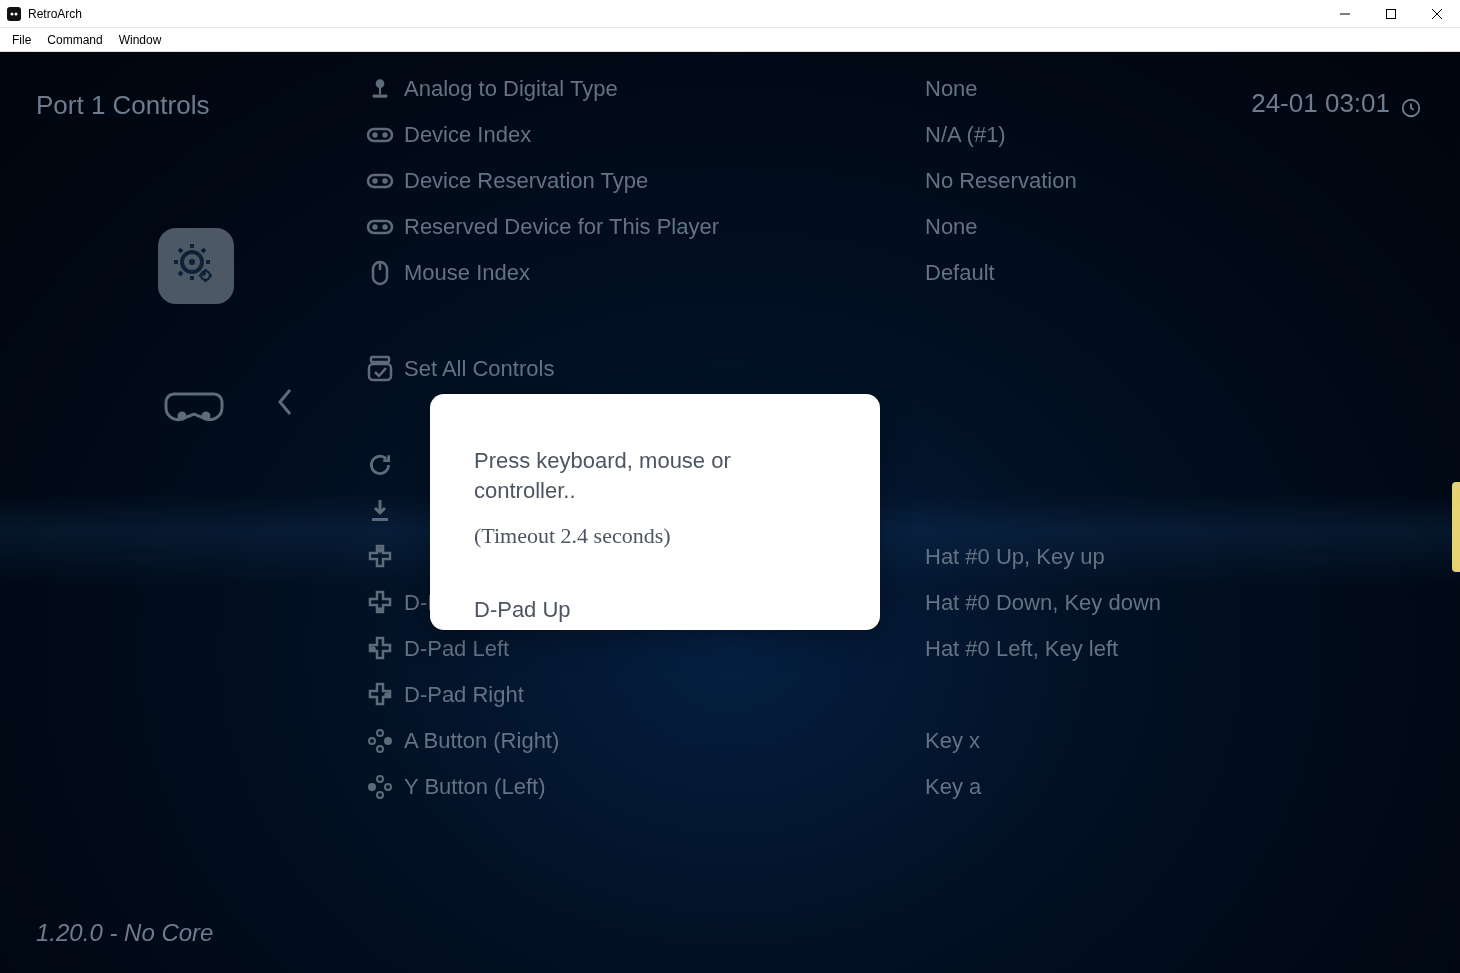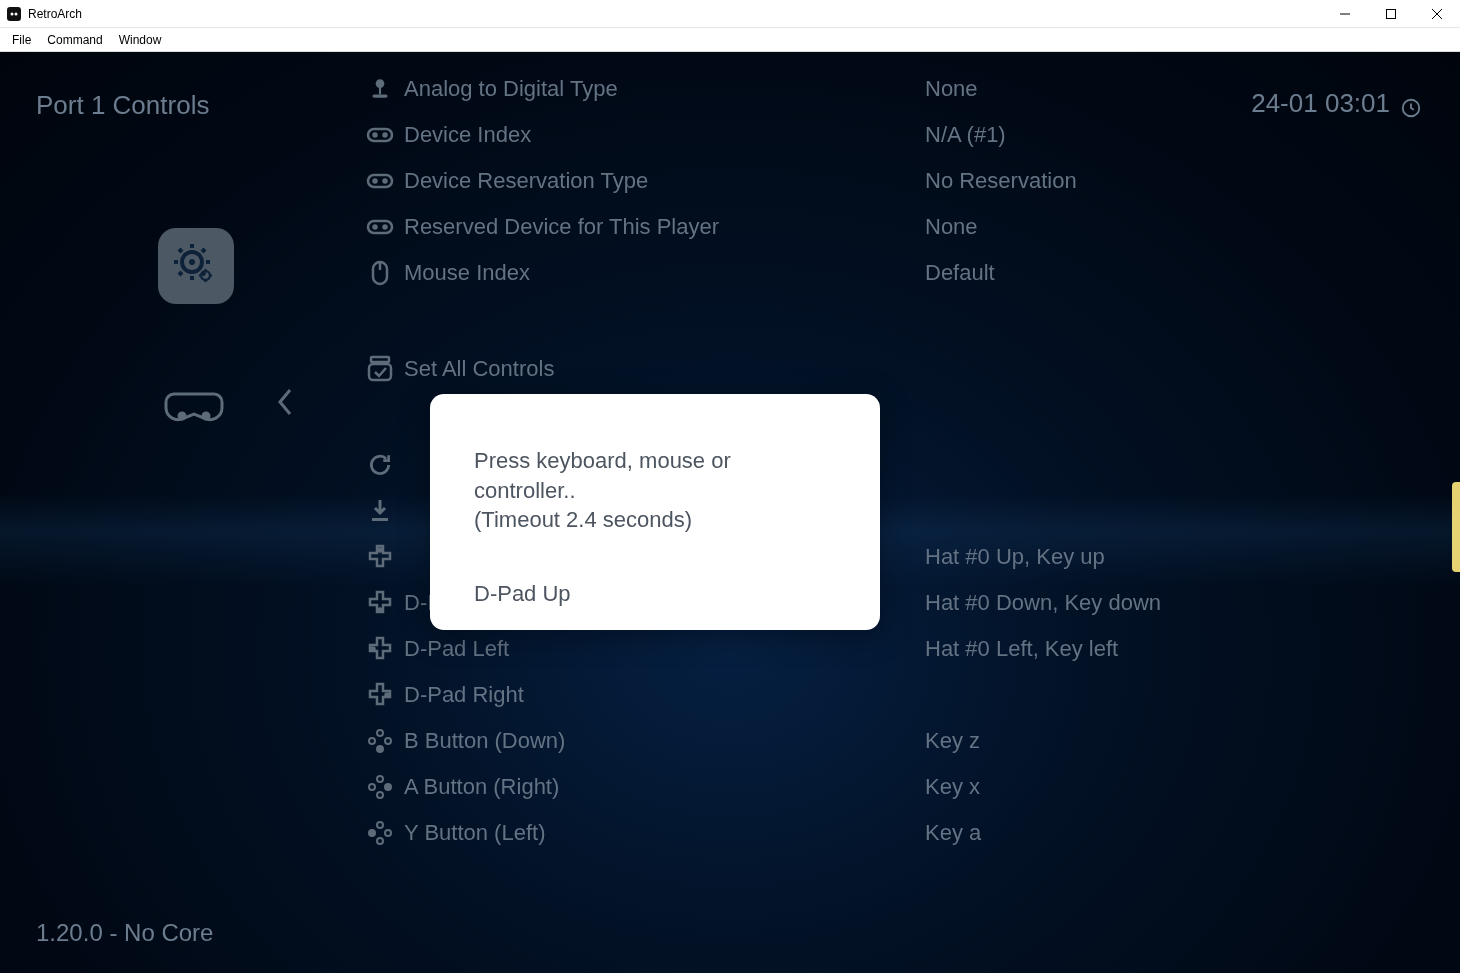--- a/index.html
+++ b/index.html
@@ -26,21 +26,21 @@
   }
   .app::before {
     content: "";
     position: absolute; inset: 0;
     background: linear-gradient(180deg, transparent 48%, rgba(40,120,200,0.25) 52%, transparent 58%);
     pointer-events: none;
   }
   .dim-overlay { position: absolute; inset: 0; background: rgba(0,0,0,0.45); pointer-events: none; }
   .page-title { position: absolute; top: 38px; left: 36px; font-size: 26px; color: #6c7d8f; }
   .clock { position: absolute; top: 36px; right: 38px; font-size: 26px; color: #6c7d8f; display: flex; align-items: flex-end; gap: 10px; }
-  .version { position: absolute; left: 36px; bottom: 26px; font-size: 24px; color: #6c7d8f; }
+  .version { position: absolute; left: 36px; bottom: 26px; font-size: 24px; color: #6c7d8f; font-style: italic; }
   .right-yellow { position: absolute; right: 0; top: 430px; width: 8px; height: 90px; background: #ffe97a; border-top-left-radius: 4px; border-bottom-left-radius: 4px; opacity: .9; }
 
   
   .settings-tile {
     position: absolute; left: 158px; top: 176px; width: 76px; height: 76px;
     background: #4d5865; border-radius: 18px; display: flex; align-items: center; justify-content: center;
   }
   .controller-tile { position: absolute; left: 164px; top: 334px; width: 60px; height: 40px; color: #5d6a78; }
   .back-chevron { position: absolute; left: 276px; top: 336px; color: #5d6a78; font-size: 28px; }
 
@@ -52,21 +52,21 @@
   .row .value { position: absolute; left: 569px; white-space: nowrap; }
   .row.big-gap { margin-top: 50px; }
 
   
   .modal {
     position: absolute; left: 430px; top: 342px; width: 450px; height: 236px;
     background: #fff; border-radius: 14px; box-shadow: 0 6px 30px rgba(0,0,0,.35);
     padding: 52px 44px 0 44px; color: #4d5560; font-size: 22px; line-height: 1.35;
     z-index: 5;
   }
-  .modal .line2 { margin-top: 0; }
+  .modal .line2 { margin-top: 16px; font-family: Liberation Serif, serif; }
   .modal .line3 { margin-top: 44px; }
 
   
   svg { display: block; }
 </style>
 </head>
 <body>
 
 <div class="titlebar">
   <div class="titlebar-left">
@@ -289,32 +289,20 @@
     <div class="row">
       <span class="icon">
           <svg width="26" height="26" viewBox="0 0 26 26" fill="none" stroke="#5e6b79" stroke-width="2.5">
             <path d="M10 2 h6 v7 h7 v6 h-7 v7 h-6 v-7 h-7 v-6 h7 z"></path>
             <circle cx="20" cy="13" r="1.5" fill="#5e6b79"></circle>
           </svg>
         </span>
       <span class="label">D-Pad Right</span>
     </div>
 
-    <div class="row">
-      <span class="icon">
-          <svg width="26" height="26" viewBox="0 0 26 26" fill="none" stroke="#5e6b79" stroke-width="2">
-            <circle cx="13" cy="5" r="3"></circle>
-            <circle cx="5" cy="13" r="3"></circle>
-            <circle cx="21" cy="13" r="3"></circle>
-            <circle cx="13" cy="21" r="3" fill="#5e6b79"></circle>
-          </svg>
-        </span>
-      <span class="label">B Button (Down)</span>
-      <span class="value">Key z</span>
-    </div>
 
     <div class="row">
       <span class="icon">
           <svg width="26" height="26" viewBox="0 0 26 26" fill="none" stroke="#5e6b79" stroke-width="2">
             <circle cx="13" cy="5" r="3"></circle>
             <circle cx="5" cy="13" r="3"></circle>
             <circle cx="21" cy="13" r="3" fill="#5e6b79"></circle>
             <circle cx="13" cy="21" r="3"></circle>
           </svg>
         </span>

